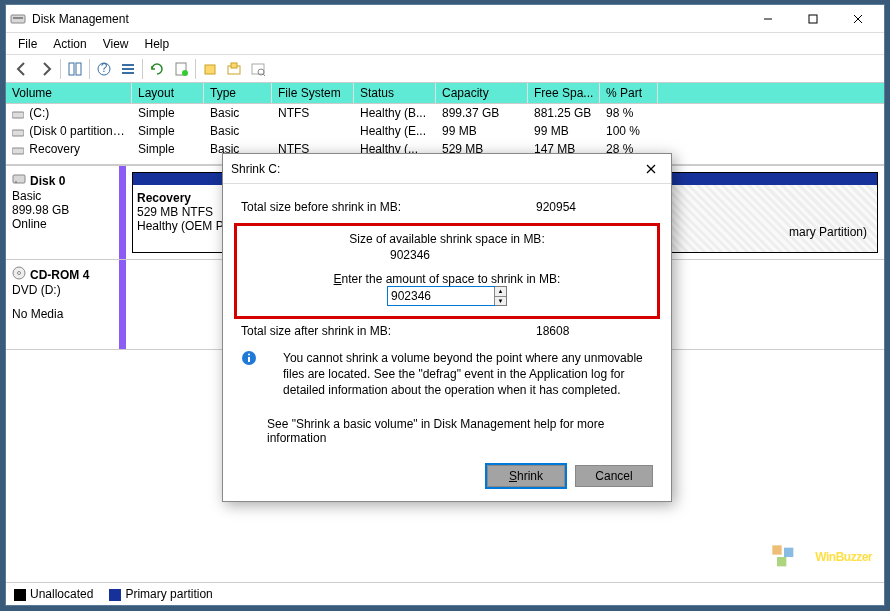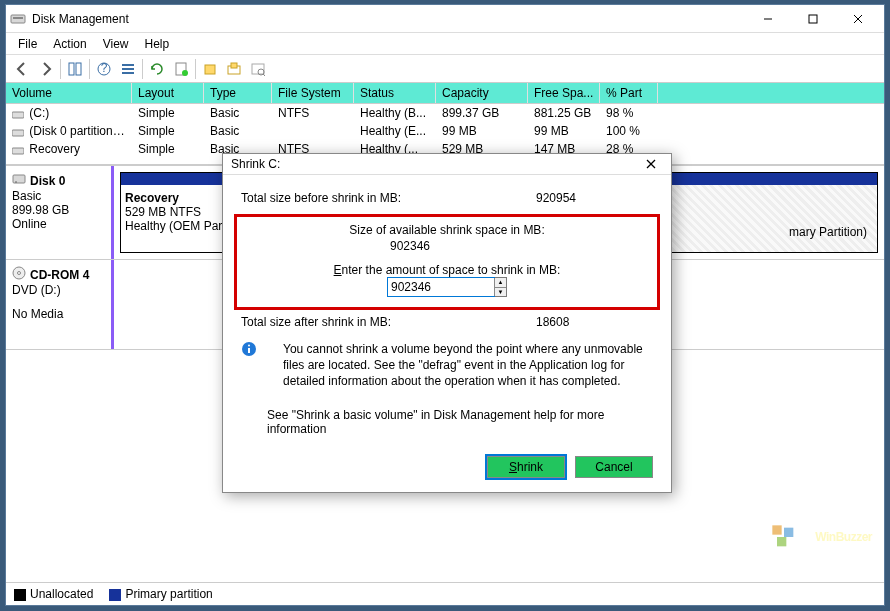--- a/index.html
+++ b/index.html
@@ -33,59 +33,59 @@
 .col-freespace { width: 72px; }
 .col-pctfree { width: 58px; }
 
 .grid-body { min-height: 60px; }
 .grid-row { display: flex; padding: 1px 0; }
 .gc { padding: 1px 6px; white-space: nowrap; overflow: hidden; text-overflow: ellipsis; }
 .volicon { display: inline-block; width: 12px; height: 10px; vertical-align: middle; margin-right: 2px; }
 
 .diskmap { border-top: 1px solid #ccc; flex: 1; display: flex; flex-direction: column; overflow: hidden; }
 .diskrow { display: flex; border-bottom: 1px solid #ccc; min-height: 90px; }
-.diskinfo { width: 108px; border-right: 3px solid #8b5cf6; padding: 6px; display: flex; flex-direction: column; justify-content: flex-start; }
+.diskinfo { width: 120px; border-right: 7px solid #8b5cf6; padding: 6px; display: flex; flex-direction: column; justify-content: flex-start; }
 .diskinfo .dname { font-weight: bold; display: flex; align-items: center; gap: 4px; }
 .partitions { flex: 1; display: flex; padding: 6px; gap: 0; }
 .part { border: 1px solid #000; padding: 4px; position: relative; }
 .part .pstripe { position: absolute; left: 0; right: 0; top: 0; height: 12px; }
 .part .pbody { margin-top: 14px; }
 .part .pname { font-weight: bold; }
 
 .legend { border-top: 1px solid #ccc; padding: 4px 8px; display: flex; gap: 16px; align-items: center; font-size: 12px; }
 .legend .sw { width: 12px; height: 12px; display: inline-block; margin-right: 4px; vertical-align: middle; }
 
 
 .dialog { position: absolute; left: 222px; top: 153px; width: 450px; background: #fff; border: 1px solid #888; box-shadow: 3px 3px 14px rgba(0,0,0,0.35); }
-.dlg-title { height: 21px; border-bottom: 1px solid #ddd; display: flex; align-items: center; padding: 0 8px; }
+.dlg-title { height: 30px; border-bottom: 1px solid #ddd; display: flex; align-items: center; padding: 0 8px; }
 .dlg-title .t { flex: 1; }
 .dlg-close { width: 40px; height: 30px; display: flex; align-items: center; justify-content: center; margin-right: -8px; cursor: pointer; }
 .dlg-body { padding: 14px 18px 4px 18px; }
 .form-row { display: flex; align-items: center; margin-bottom: 10px; }
 .form-row .lbl { flex: 1; }
 .form-row .val { width: 120px; }
 .val input { width: 100%; border: 1px solid #888; padding: 2px 3px; font-size: 12px; }
 .spinwrap { display: flex; border: 1px solid #7a7a7a; }
 .spinwrap input { border: none; outline: 1px solid #0078d7; width: 106px; padding: 2px 3px; }
 .spinbtns { width: 14px; display: flex; flex-direction: column; border-left: 1px solid #888; }
 .spinbtns div { flex: 1; display: flex; align-items: center; justify-content: center; font-size: 6px; cursor: pointer; background: #f0f0f0; }
 .spinbtns div:first-child { border-bottom: 1px solid #888; }
 .highlight { outline: 3px solid #d40000; padding: 6px 4px; margin: 0 -4px 6px -4px; }
 .highlight .form-row { margin-bottom: 8px; flex-direction: column; }
 .highlight .form-row:last-child { margin-bottom: 4px; }
 .infoarea { display: flex; gap: 24px; margin-top: 6px; }
 .infoarea .ii { flex: 0 0 18px; }
 .infoarea .msg { flex: 1; line-height: 1.35; }
 .helpref { margin: 18px 0 10px 26px; }
 .dlg-btns { display: flex; justify-content: flex-end; gap: 10px; padding: 6px 18px 14px; }
-.dlg-btns button { min-width: 78px; padding: 3px 10px; border: 1px solid #888; background: #22c55e; cursor: pointer; }
+.dlg-btns button { min-width: 78px; padding: 3px 10px; border: 1px solid #888; background: #a3a3a3; cursor: pointer; }
 .dlg-btns button.primary { outline: 2px solid #0078d7; }
 .u { text-decoration: underline; }
 
-.watermark { position: absolute; right: 18px; bottom: 60px; font-size: 22px; color: #fef9c3; font-weight: 600; letter-spacing: -0.5px; display: flex; align-items: center; gap: 17px; }
+.watermark { position: absolute; right: 18px; bottom: 40px; font-size: 22px; color: #fde047; font-weight: 600; letter-spacing: -0.5px; display: flex; align-items: center; gap: 17px; }
 .watermark svg { width: 28px; height: 28px; opacity: 0.7; }
 </style>
 </head>
 <body>
 
 <div class="window">
 
   <div class="titlebar">
     <span class="icon-img">
       <svg viewBox="0 0 16 16">

